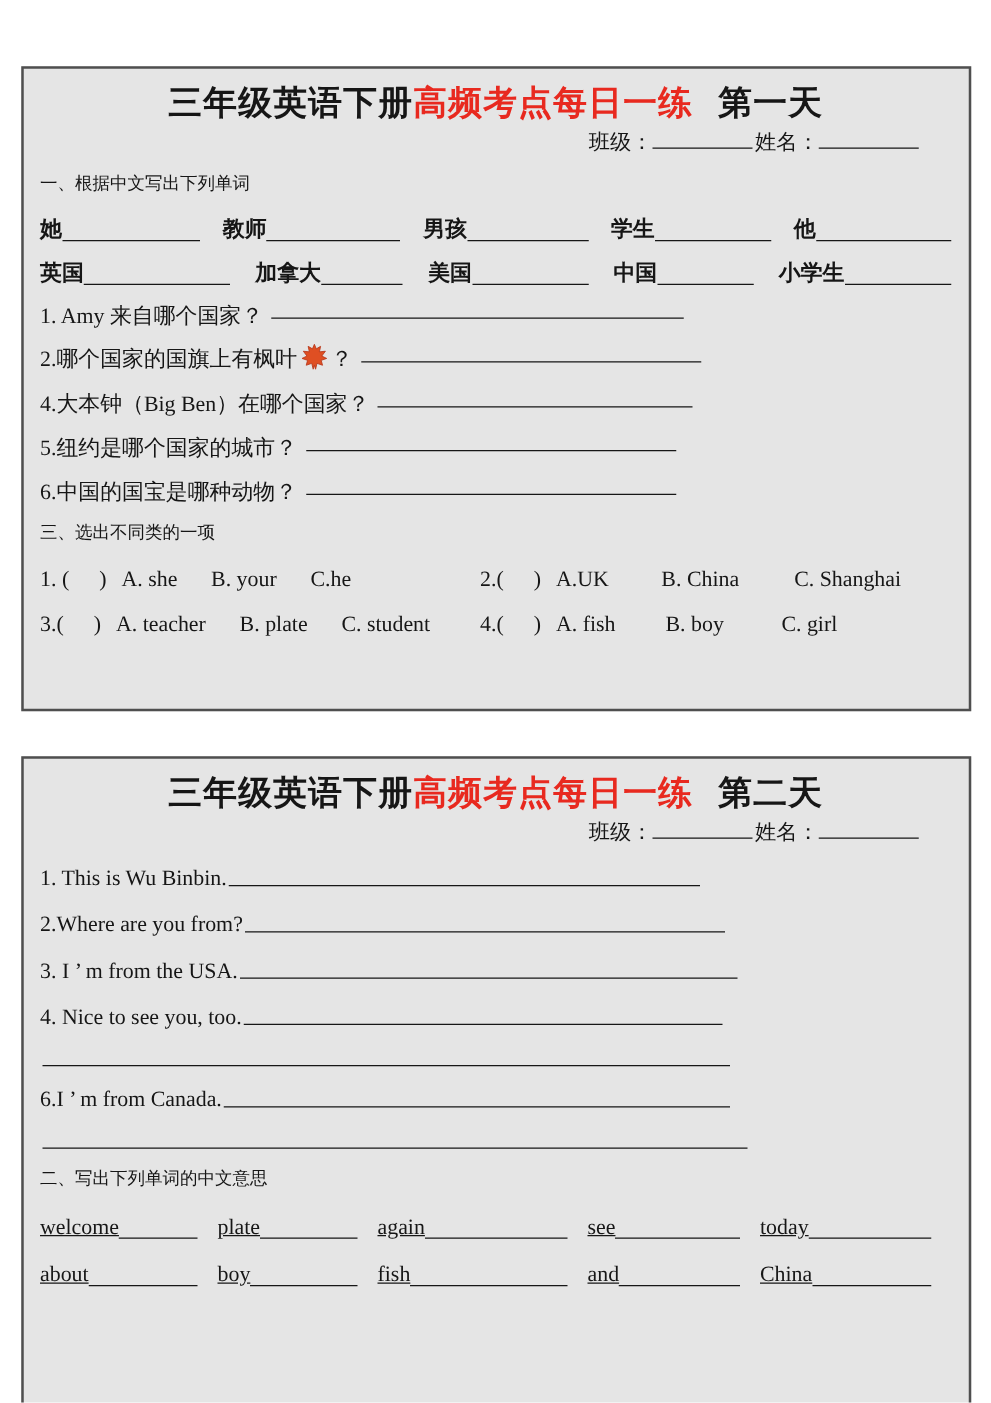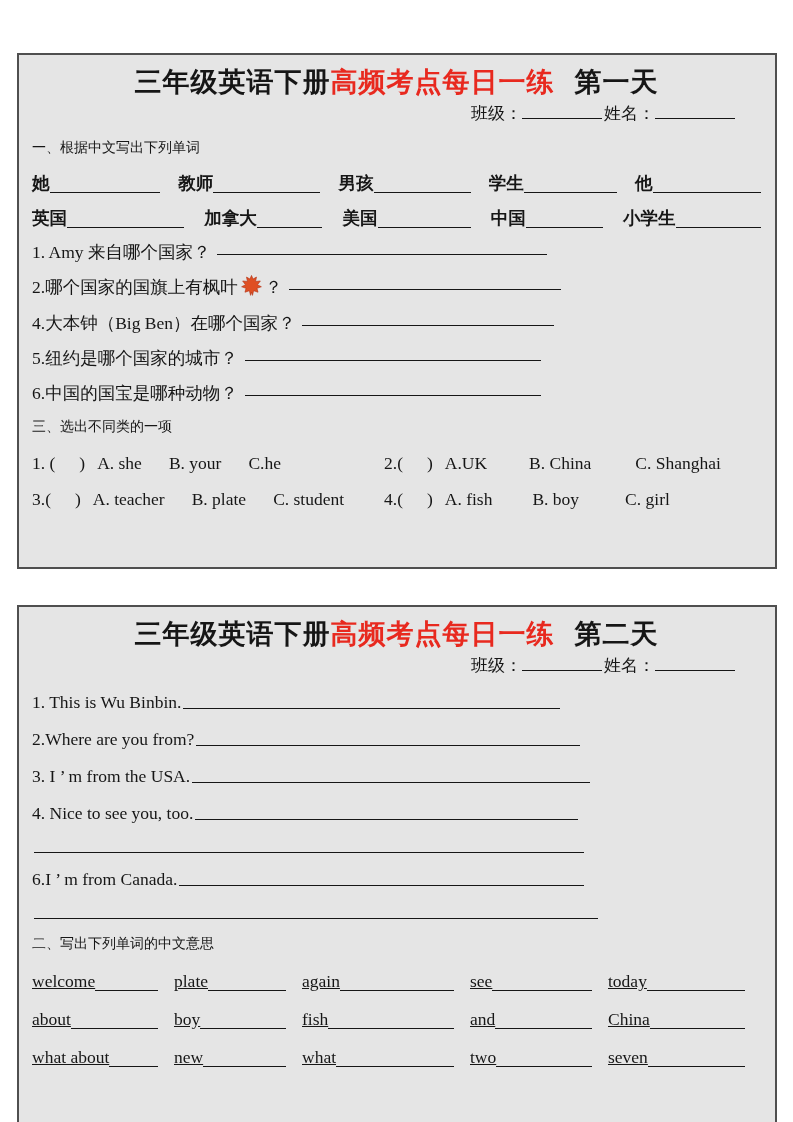--- a/index.html
+++ b/index.html
@@ -268,37 +268,15 @@
       <span class="wc">
           <span>and</span>
           <span class="blank"></span>
         </span>
       <span class="wc">
           <span>China</span>
           <span class="blank"></span>
         </span>
     </div>
 
-    <div class="wrow">
-      <span class="wc">
-          <span>what about</span>
-          <span class="blank"></span>
-        </span>
-      <span class="wc">
-          <span>new</span>
-          <span class="blank"></span>
-        </span>
-      <span class="wc">
-          <span>what</span>
-          <span class="blank"></span>
-        </span>
-      <span class="wc">
-          <span>two</span>
-          <span class="blank"></span>
-        </span>
-      <span class="wc">
-          <span>seven</span>
-          <span class="blank"></span>
-        </span>
-    </div>
 
   </div>
 </div>
 
 </body></html>

